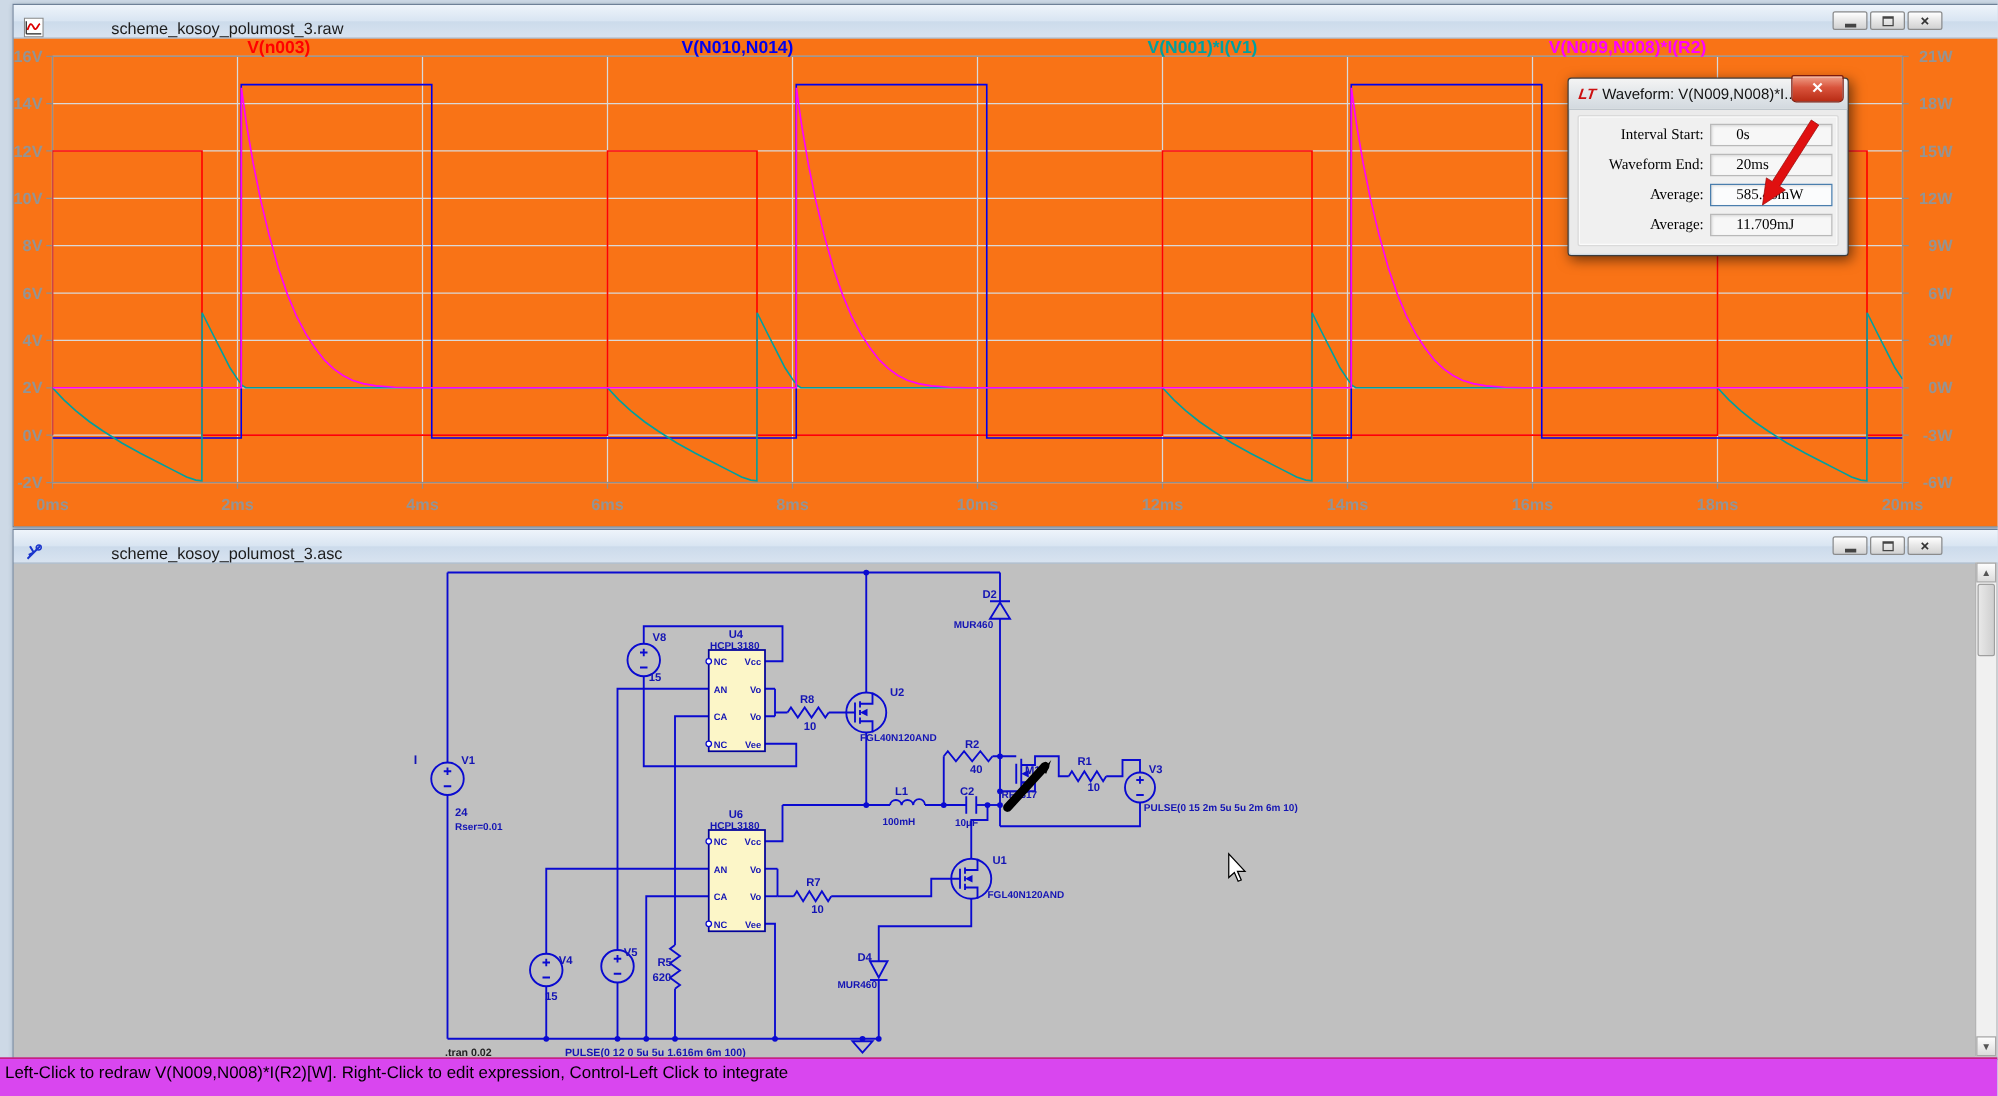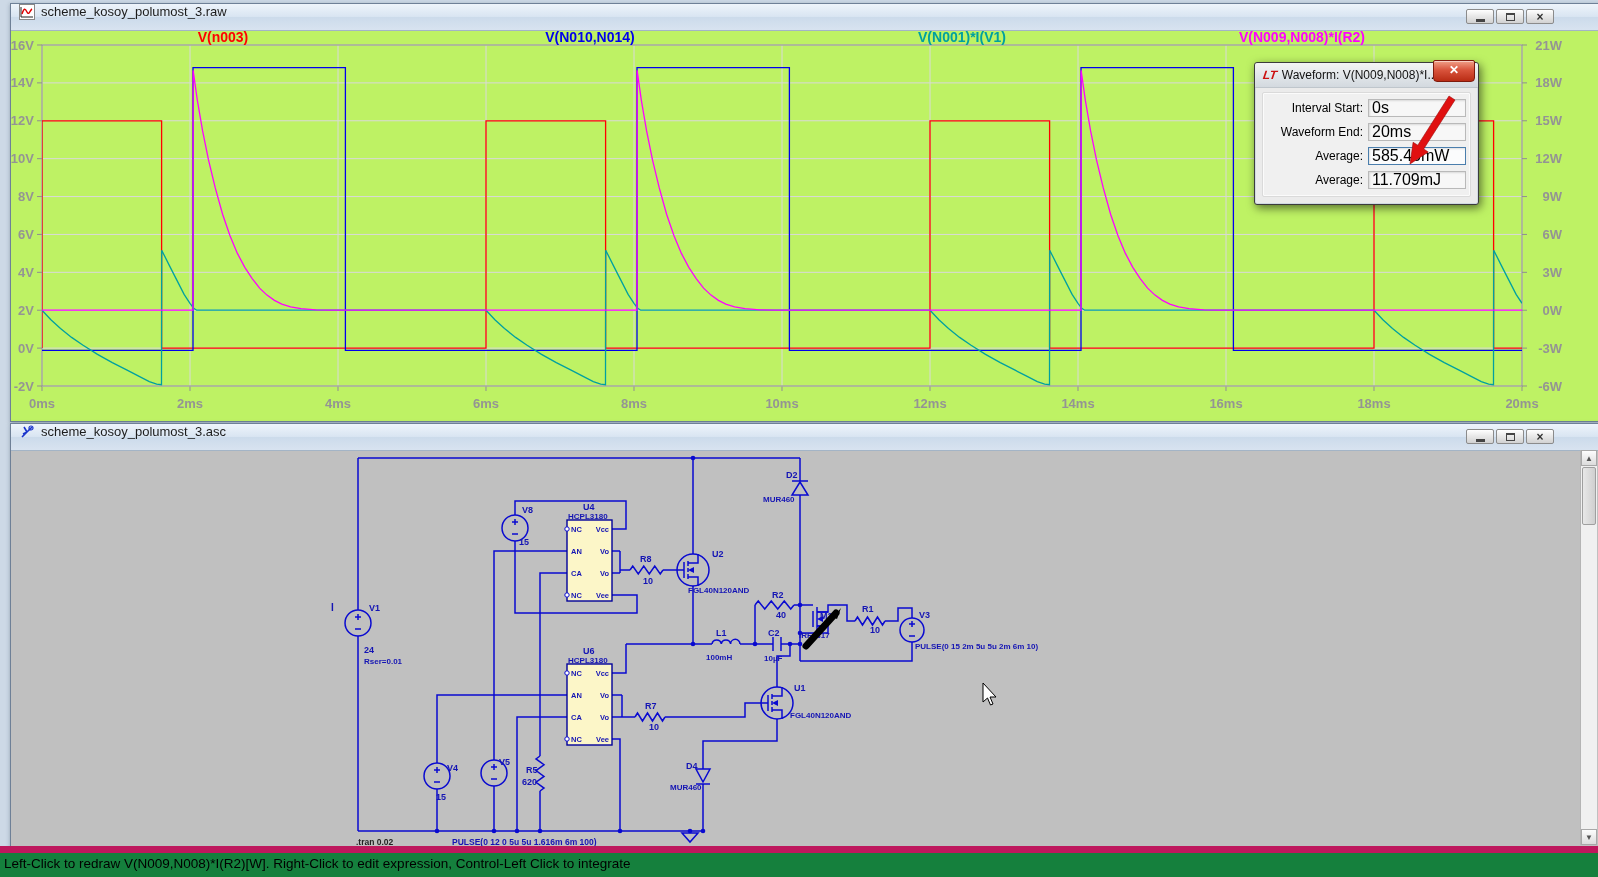--- a/index.html
+++ b/index.html
@@ -5,36 +5,36 @@
   html,body{margin:0;padding:0;}
   body{
     width:1598px;height:877px;position:relative;overflow:hidden;
     background:#cdd9e6;font-family:"Liberation Sans",sans-serif;
     -webkit-font-smoothing:antialiased;
   }
   .win{position:absolute;border:1px solid #6e8097;background:#dce6f1;
        box-shadow:0 1px 4px rgba(40,60,80,.35);}
   .titlebar{position:relative;height:26px;
     background:linear-gradient(#eef4fb,#d9e5f2 48%,#ccdbeb 52%,#d8e3f0);
-    border-bottom:1px solid #a3b4c6;display:flex;align-items:flex-start;}
+    border-bottom:1px solid #a3b4c6;display:flex;align-items:flex-end;gap:48px;}
   .tb-icon{width:16px;height:16px;margin:0 6px 0 8px;flex:0 0 auto;}
   .tb-title{font-size:13px;color:#1c1c1c;}
   .tb-btns{position:absolute;right:45px;top:5px;display:flex;gap:2px;}
   .wbtn{width:28px;height:15px;border:1px solid #8b8b8b;border-radius:2px;
     background:linear-gradient(#ffffff,#e9e9e9 45%,#d2d2d2);
     display:flex;align-items:center;justify-content:center;
     font-size:11px;line-height:1;color:#333;box-sizing:border-box;}
   .glyph-min{width:9px;height:3px;background:#444;margin-top:7px;}
   .glyph-max{width:9px;height:8px;border:1px solid #444;border-top:2px solid #444;box-sizing:border-box;}
   .glyph-close{font-weight:bold;font-size:12px;color:#333;}
-  .plot-pane{position:absolute;left:0;top:27px;right:0;bottom:0;background:#bef264;}
+  .plot-pane{position:absolute;left:0;top:27px;right:0;bottom:0;background:#f97316;}
   .schem-pane{position:absolute;left:0;top:27px;right:0;bottom:0;background:#c0c0c0;}
   svg{display:block;}
   .statusbar{position:absolute;left:0;top:846px;width:1598px;height:31px;
-    background:#15803d;border-top:7px solid #be185d;color:#000;
+    background:#d946ef;border-top:1px solid #be185d;color:#000;
     font-size:13.5px;padding:3px 0 0 4px;box-sizing:border-box;}
   
   .vscroll{position:absolute;left:1580px;top:450px;width:17px;height:395px;
     background:#f0f0f0;border-left:1px solid #b4b4b4;box-sizing:border-box;}
   .vs-btn{position:absolute;left:0;width:16px;height:16px;background:linear-gradient(#fdfdfd,#dcdcdc);
     border:1px solid #a8a8a8;box-sizing:border-box;color:#555;font-size:8px;
     display:flex;align-items:center;justify-content:center;}
   .vs-thumb{position:absolute;left:1px;top:17px;width:14px;height:58px;
     background:linear-gradient(90deg,#e8e8e8,#cfcfcf);border:1px solid #9f9f9f;border-radius:2px;box-sizing:border-box;}
   
@@ -46,26 +46,26 @@
     border-radius:3px 3px 0 0;}
   .dlg-lt{font-style:italic;font-weight:bold;font-size:12px;color:#cc1111;margin:0 5px 0 8px;transform:skewX(-8deg);}
   .dlg-titletext{font-size:12px;color:#111;}
   .dlg-close{position:absolute;right:3px;top:-3px;width:40px;height:20px;
     background:linear-gradient(#f0a088,#d9543c 45%,#b92c15);
     border:1px solid #7e1a0c;border-radius:2px 2px 4px 4px;
     color:#fff;font-weight:bold;font-size:12px;text-align:center;line-height:19px;
     box-shadow:inset 0 1px 0 rgba(255,255,255,.5);}
   .dlg-panel{position:absolute;left:7px;top:29px;width:209px;height:105px;
     border:1px solid #dadada;border-radius:2px;background:#f0f0f0;
-    box-shadow:inset 0 0 0 1px #fbfbfb;padding:6px 4px 4px 0;box-sizing:border-box;}
+    box-shadow:inset 0 0 0 1px #fbfbfb;padding:6px 4px 4px 0;box-sizing:border-box;font-family:Liberation Serif, serif;}
   .dlg-row{display:flex;align-items:center;height:17px;margin-bottom:7px;}
   .dlg-label{width:100px;text-align:right;font-size:12px;color:#000;padding-right:5px;flex:0 0 auto;}
   .dlg-box{width:106px;height:16px;background:#f7f7f7;border:1px solid #b9b9b9;
-    box-shadow:inset 1px 1px 2px rgba(0,0,0,.12);font-size:16px;color:#000;
-    padding:0 3px;line-height:15px;box-sizing:content-box;}
+    box-shadow:inset 1px 1px 2px rgba(0,0,0,.12);font-size:12px;color:#000;
+    padding:0 20px;line-height:15px;box-sizing:content-box;}
   .dlg-box.focus{border:1px solid #4a7ead;background:#fbfcfd;}
   .overlay{position:absolute;left:0;top:0;width:1598px;height:877px;pointer-events:none;z-index:40;}
 </style>
 </head>
 <body>
 
 <div class="win" style="left:10px;top:3px;width:1588px;height:417px;">
   <div class="titlebar">
     <svg class="tb-icon" viewBox="0 0 16 16">
       <rect x="0.5" y="0.5" width="15" height="15" fill="#ffffff" stroke="#888888"></rect>

